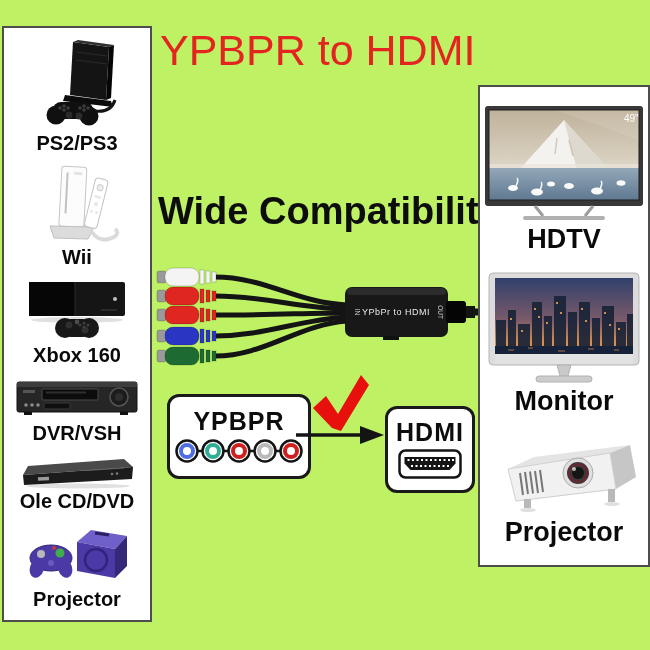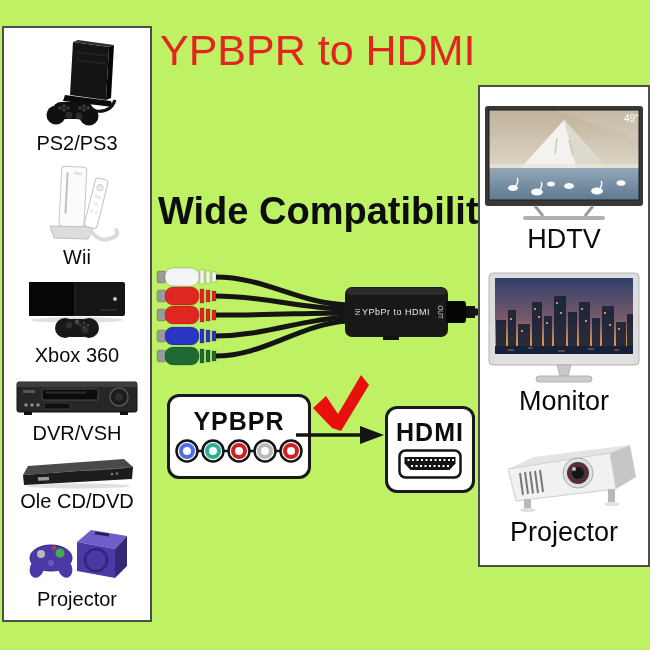--- a/index.html
+++ b/index.html
@@ -11,21 +11,21 @@
          font-size:43px;font-weight:400;color:#e32420;white-space:nowrap;}
   .heading{position:absolute;left:158px;top:190px;width:312px;text-align:center;
            font-size:38px;font-weight:700;color:#0d0d0d;white-space:nowrap;}
 
   
   .panel{position:absolute;border:2px solid #4d4d4d;background:#fff;
          display:flex;flex-direction:column;justify-content:space-evenly;align-items:center;}
   .panel.left{left:2px;top:26px;width:146px;height:592px;}
   .panel.right{left:478px;top:85px;width:168px;height:478px;}
   .dev{display:flex;flex-direction:column;align-items:center;gap:1px;}
-  .dev .lbl{font-weight:400;font-size:20px;color:#0a0a0a;white-space:nowrap;line-height:1.05;}
+  .dev .lbl{font-weight:700;font-size:20px;color:#0a0a0a;white-space:nowrap;line-height:1.05;}
   .panel.right .dev .lbl{font-size:27px;}
 
   
   .connbox{position:absolute;background:#fff;border:3px solid #1a1a1a;border-radius:12px;
            display:flex;flex-direction:column;align-items:center;justify-content:center;gap:4px;}
   .ypbprbox{left:167px;top:394px;width:138px;height:79px;}
   .hdmibox{left:385px;top:392px;width:84px;height:81px;margin-top:14px;}
   .connbox .box-lbl{font-size:25px;font-weight:700;letter-spacing:1px;line-height:1;}
 
   .cable-svg{position:absolute;left:155px;top:248px;}
@@ -99,21 +99,21 @@
         <circle cx="66" cy="50" r="10" fill="#181818"></circle>
         <rect x="42" y="41" width="24" height="18" rx="6" fill="#181818"></rect>
         <circle cx="46" cy="47" r="3.4" fill="#303030"></circle>
           <circle cx="62" cy="52" r="3.4" fill="#303030"></circle>
         <circle cx="61" cy="45" r="1.6" fill="#3e3e3e"></circle>
           <circle cx="65" cy="47" r="1.6" fill="#3e3e3e"></circle>
         <circle cx="57" cy="47" r="1.6" fill="#3e3e3e"></circle>
           <circle cx="61" cy="49" r="1.6" fill="#3e3e3e"></circle>
         <circle cx="54" cy="44" r="2.4" fill="#4a4a4a"></circle>
       </svg>
-      <div class="lbl">Xbox 360</div>
+      <div class="lbl">Xbox 160</div>
     </div>
 
     <div class="dev">
       <svg width="122" height="46" viewBox="0 0 122 46">
         <rect x="1" y="6" width="120" height="30" rx="2" fill="#262626" stroke="#111"></rect>
         <rect x="1" y="6" width="120" height="5" fill="#3d3d3d"></rect>
         <rect x="26" y="13" width="56" height="11" rx="1" fill="#0c0c0c" stroke="#4a4a4a"></rect>
         <rect x="30" y="15.5" width="40" height="2" fill="#2e2e2e"></rect>
         <rect x="28" y="27" width="26" height="6" rx="1" fill="#101010" stroke="#383838"></rect>
         <circle cx="103" cy="21" r="9" fill="#1c1c1c" stroke="#555" stroke-width="1.5"></circle>

